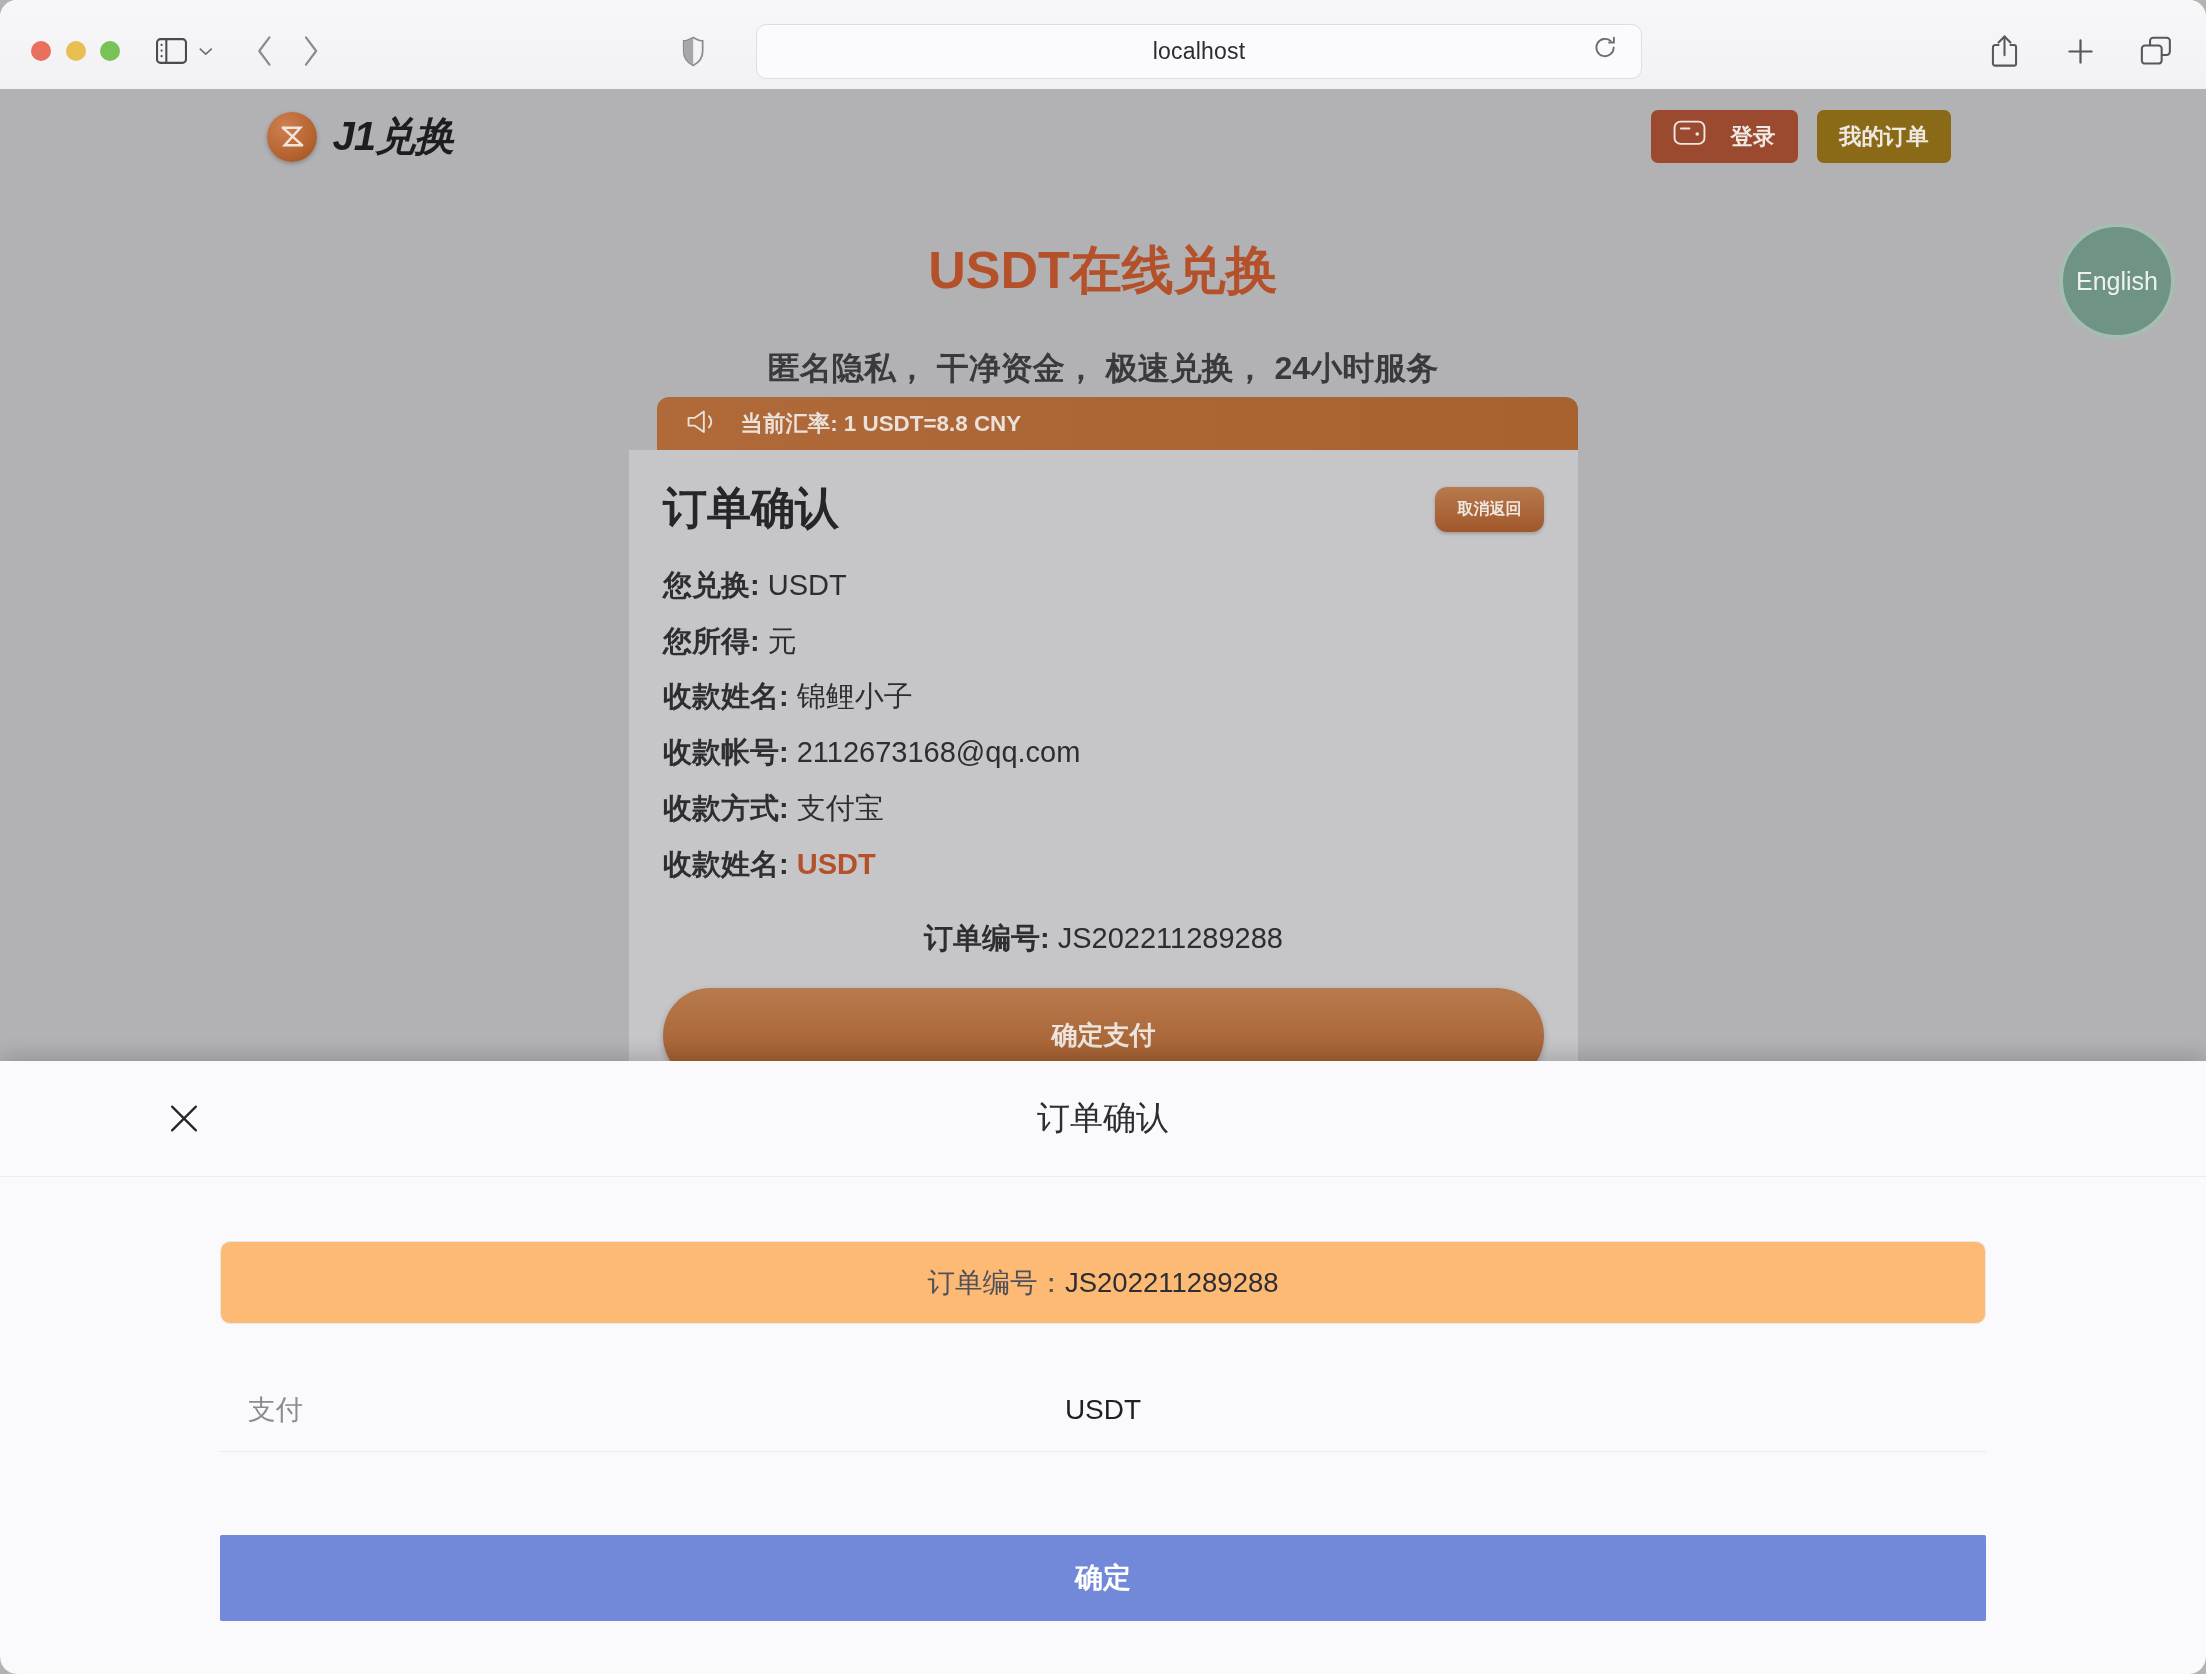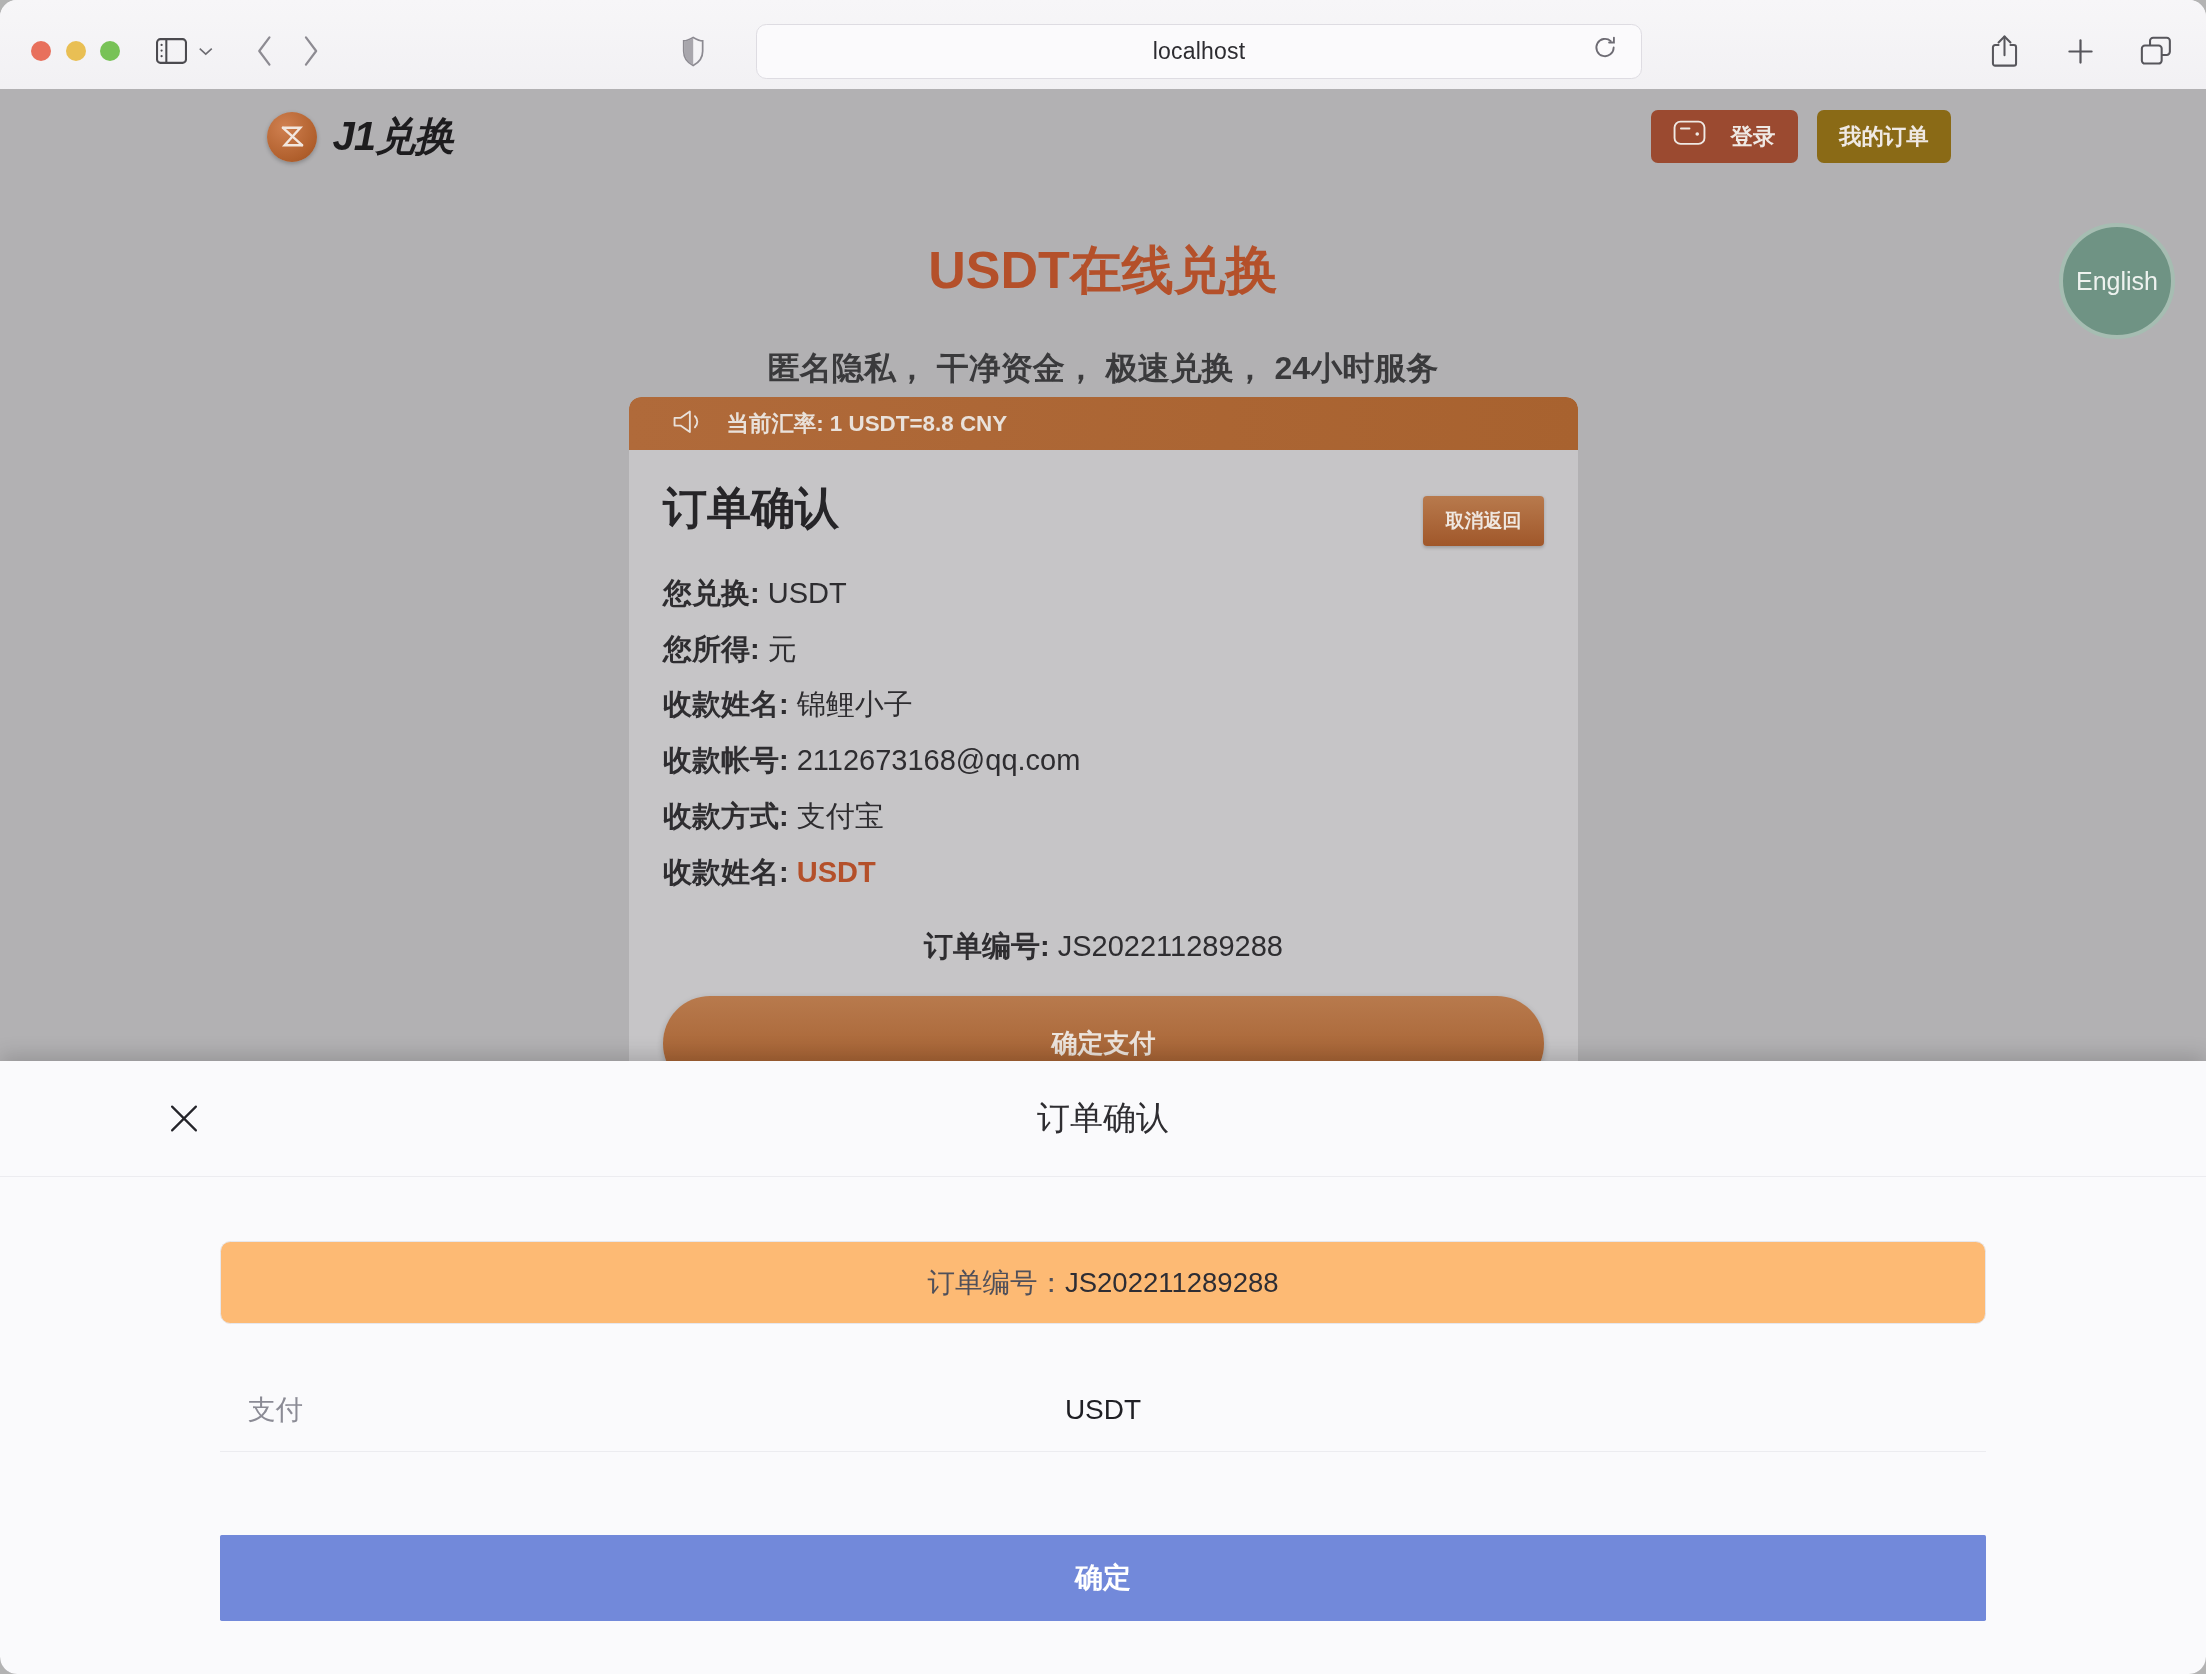--- a/index.html
+++ b/index.html
@@ -158,48 +158,49 @@
     left: 629px;
     top: 308px;
     width: 949px;
     border-radius: 12px 12px 0 0;
     overflow: hidden;
   }
   .rate-bar {
     height: 53px;
     background: linear-gradient(90deg, #b06a3a, #a8622f);
     display: flex; align-items: center;
-    padding: 0 43px;
+    padding: 0 29px;
     gap: 20.6px;
     border-radius: 12px 12px 0 0;
+    margin-left: 28px;
   }
   .rate-text {
     font-size: 22.4px;
     font-weight: 700;
     color: #e9e1da;
   }
   .card-body {
     background: #c6c5c7;
     padding: 29px 34px 0;
   }
   .card-head {
     display: flex; align-items: flex-start; justify-content: space-between;
   }
   .card-title {
     font-size: 44px;
     font-weight: 700;
     color: #262528;
   }
   .cancel-btn {
-    margin-top: 17px;
+    margin-top: 8px;
     padding: 12px 22.4px;
-    border-radius: 4px;
+    border-radius: 12px;
     background: linear-gradient(#b87a4d, #a0572a);
     color: #efe7e0;
-    font-size: 19px;
+    font-size: 16px;
     font-weight: 700;
     border: none;
     cursor: pointer;
     box-shadow: 0 1.7px 3.4px rgba(0,0,0,.2);
     font-family: "Liberation Sans", sans-serif;
   }
   .detail-list { margin-top: 31px; }
   .detail-row {
     font-size: 29px;
     color: #2e2d30;

